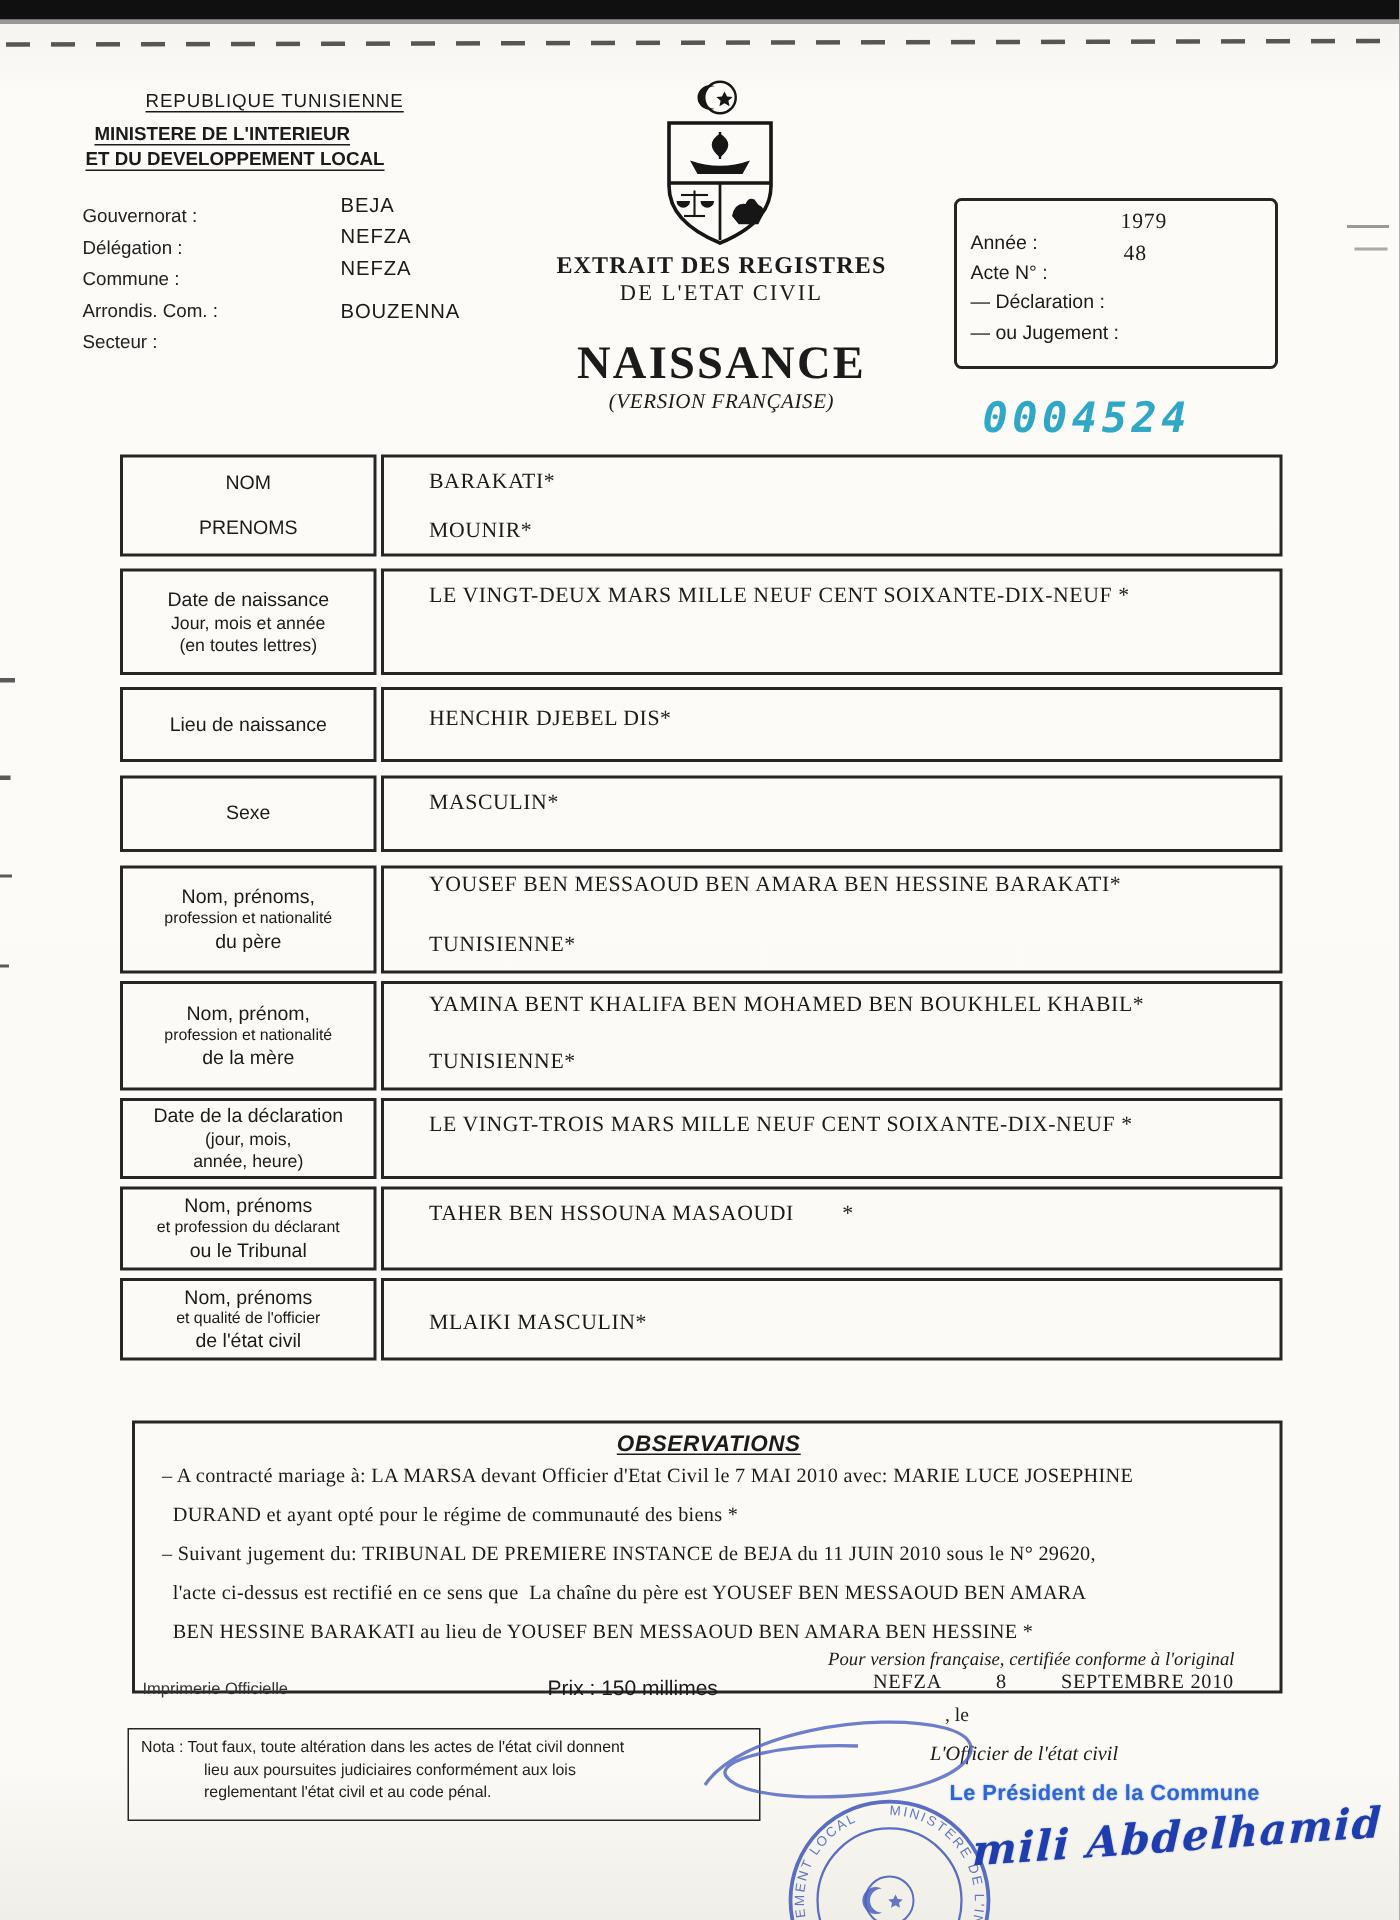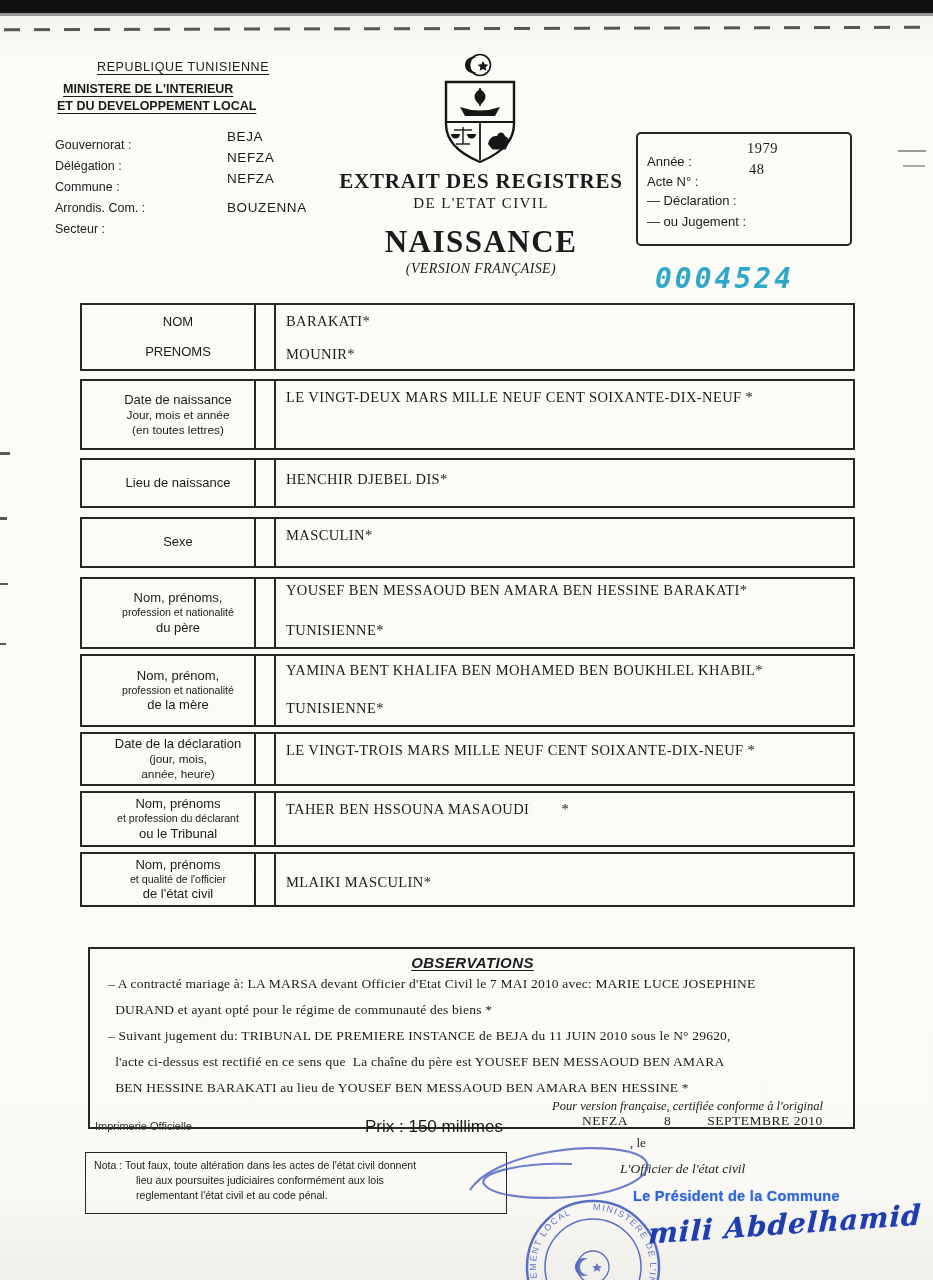--- a/index.html
+++ b/index.html
@@ -28,37 +28,37 @@
 
   .admin-row { position:absolute; left:55px; width:360px; height:18px; }
   .admin-label { font-size:12.5px; color:#222; }
   .admin-value { position:absolute; left:172px; top:-6px; font-family:Liberation Sans, sans-serif;
     font-size:13.5px; letter-spacing:.6px; }
 
   .emblem { position:absolute; left:432px; top:52px; }
 
   .title-block { position:absolute; left:330px; top:169px; width:302px; text-align:center;
     font-family:"Liberation Serif",serif; }
-  .title1 { font-size:21px; font-weight:bold; letter-spacing:.8px; }
+  .title1 { font-size:16px; font-weight:bold; letter-spacing:.8px; }
   .title2 { font-size:15px; letter-spacing:1.4px; margin-top:1px; }
   .doc-title { position:absolute; left:330px; top:224px; width:302px; text-align:center;
     font-family:"Liberation Serif",serif; font-size:31px; font-weight:bold; letter-spacing:1.5px; }
   .doc-subtitle { position:absolute; left:330px; top:261px; width:302px; text-align:center;
     font-family:"Liberation Serif",serif; font-size:14px; font-style:italic; letter-spacing:.4px; }
 
   .acte-box { position:absolute; left:636px; top:132px; width:216px; height:114px;
     border:2px solid #252525; border-radius:5px; }
   .acte-box .lab { position:absolute; left:9px; font-size:13px; }
   .acte-box .num { position:absolute; font-family:"Liberation Serif",serif; font-size:14.5px; letter-spacing:.5px; }
 
   .serial { position:absolute; left:655px; top:262px; font-family:"DejaVu Sans Mono",monospace;
     font-size:28px; letter-spacing:3px; color:var(--serial-color,#2fa7c7); font-weight:bold;font-style:italic; }
 
   
-  .label-box { position:absolute; left:80px; width:196px; border:2px solid #262626;
+  .label-box { position:absolute; left:80px; width:171px; border:2px solid #262626;
     display:flex; flex-direction:column; justify-content:center; align-items:center;
     text-align:center; padding:2px 4px; line-height:1.25; }
   .value-box { position:absolute; left:254px; width:601px; border:2px solid #262626;
     padding:8px 10px 6px 30px; display:flex; flex-direction:column; }
   .val { font-family:"Liberation Serif",serif; font-size:14.5px; letter-spacing:.4px; }
   .lbl-lg { font-size:13px; }
   .lbl-md { font-size:11.8px; }
   .lbl-sm { font-size:10.6px; }
   .spread { justify-content:space-between; padding-top:3px; padding-bottom:8px; }
 
@@ -70,21 +70,21 @@
   .obs-line { font-family:"Liberation Serif",serif; font-size:13.5px; line-height:26px;
     letter-spacing:.2px; white-space:pre-wrap; }
 
   
   .certify { position:absolute; left:552px; top:1099px; font-family:"Liberation Serif",serif;
     font-style:italic; font-size:12.5px; }
   .date-row { position:absolute; left:582px; top:1113px; display:flex; gap:36px;
     font-family:"Liberation Serif",serif; font-size:13.5px; letter-spacing:.5px; }
   .le-suffix { position:absolute; left:630px; top:1135px; font-family:"Liberation Serif",serif; font-size:13px; }
   .imprimerie { position:absolute; left:95px; top:1120px; font-size:11px; color:#333; }
-  .prix { position:absolute; left:365px; top:1117px; font-size:17px; }
+  .prix { position:absolute; left:365px; top:1117px; font-size:14px; }
   .officier { position:absolute; left:620px; top:1161px; font-family:"Liberation Serif",serif;
     font-style:italic; font-size:13.5px; }
   .nota-box { position:absolute; left:85px; top:1152px; width:422px; height:62px;
     border:1.5px solid #262626; padding:5px 8px 0 8px; }
   .nota-line { font-size:10.6px; line-height:15px; color:#222; }
   .nota-line.ind { padding-left:42px; }
 
   .swirl { position:absolute; left:462px; top:1138px; z-index:2; }
   .stamp { position:absolute; left:518px; top:1192px; z-index:3; }
   .president { position:absolute; left:633px; top:1188px; z-index:4; font-weight:bold;

